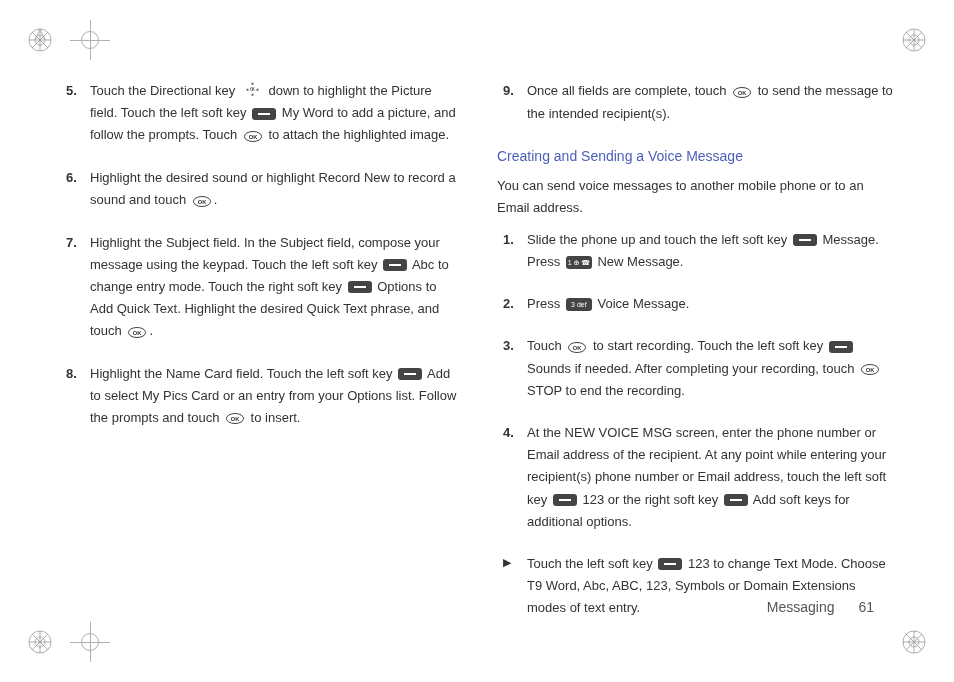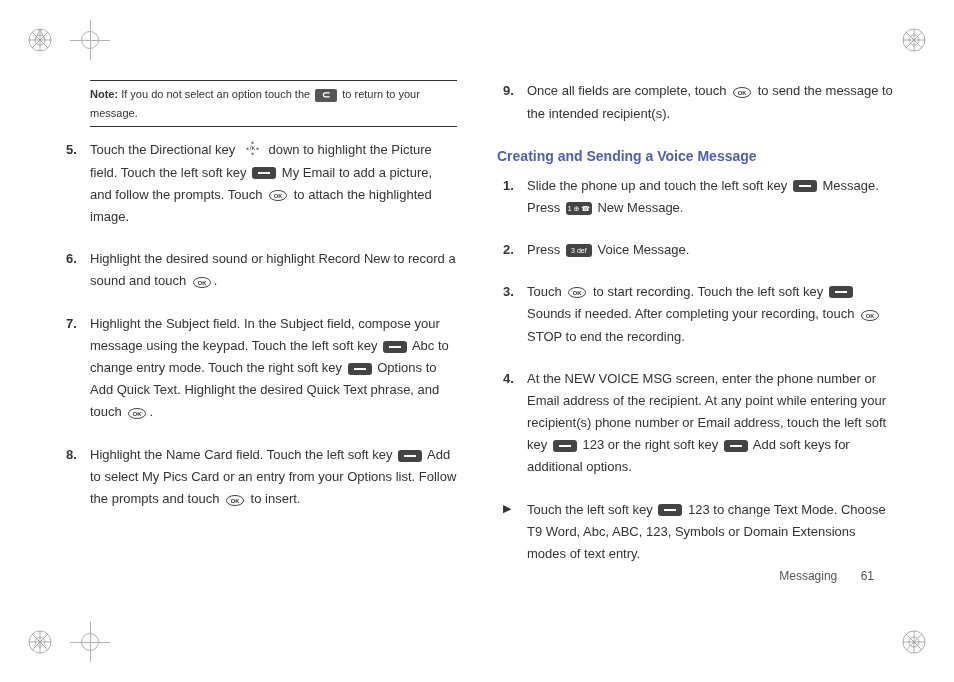--- a/index.html
+++ b/index.html
@@ -95,21 +95,21 @@
     }
     .step-body {
       flex: 1;
     }
     .step-para {
       margin-bottom: 8px;
     }
     .bold { font-weight: normal; }
     .heading {
       color: #4a5fb8;
-      font-weight: bold;
+      font-weight: normal;
       font-size: 14px;
       margin: 10px 0 6px 0;
     }
     .sub-intro-nopad {
       margin: 0 0 10px 0;
     }
     .bullet {
       display: flex;
       margin-bottom: 10px;
     }
@@ -186,23 +186,23 @@
       vertical-align: middle;
       position: relative;
       margin: 0 2px;
       color: #fff;
       font-size: 7px;
       text-align: center;
       line-height: 13px;
     }
     .footer {
       position: absolute;
-      bottom: 96px;
+      bottom: 62px;
       right: 80px;
-      font-size: 12px;
+      font-size: 14px;
       color: #555;
       margin-top: 48px;
     }
     .page-num {
       margin-left: 20px;
     }
   </style>
 </head>
 <body>
 
@@ -259,33 +259,30 @@
 <div class="crosshair top">
     <span class="circle"></span>
   </div>
 <div class="crosshair bottom">
     <span class="circle"></span>
   </div>
 
 <div class="columns">
   <div class="col">
 
-    <div class="note-box">
-      <span class="note-label">Note:</span><span> If you do not select an option touch the </span><span class="back-key"></span><span> to return to your message.</span>
-    </div>
 
     <div id="left-steps">
         <div class="step">
           <div class="step-num">5.</div>
           <div class="step-body">
             <div class="step-para">Touch the Directional key <span class="dirkey"><svg width="22" height="16" viewBox="0 0 22 16">
                   <text x="11" y="4" text-anchor="middle" font-size="5" fill="#666">▪</text>
                   <text x="11" y="10" text-anchor="middle" font-size="5" fill="#666" font-weight="bold">▪ OK ▪</text>
                   <text x="11" y="15" text-anchor="middle" font-size="5" fill="#666">▪</text>
-                </svg></span> down to highlight the <span class="bold">Picture</span> field. Touch the left soft key <span class="softkey"></span> <span class="bold">My Email</span> to add a picture, and follow the prompts. Touch <span class="ok-icon"><svg viewBox="0 0 28 16">
+                </svg></span> down to highlight the <span class="bold">Picture</span> field. Touch the left soft key <span class="softkey"></span> <span class="bold">My Word</span> to add a picture, and follow the prompts. Touch <span class="ok-icon"><svg viewBox="0 0 28 16">
                   <ellipse cx="14" cy="8" rx="12" ry="7" fill="none" stroke="#333" stroke-width="1.3"></ellipse>
                   <text x="14" y="11.5" text-anchor="middle" font-size="8" font-weight="bold" font-family="Arial" fill="#333">OK</text>
                 </svg></span> to attach the highlighted image.</div>
           </div>
         </div>
         <div class="step">
           <div class="step-num">6.</div>
           <div class="step-body">
             <div class="step-para">Highlight the desired sound or highlight <span class="bold">Record New</span> to record a sound and touch <span class="ok-icon"><svg viewBox="0 0 28 16">
                   <ellipse cx="14" cy="8" rx="12" ry="7" fill="none" stroke="#333" stroke-width="1.3"></ellipse>
@@ -320,20 +317,21 @@
           <div class="step-num">9.</div>
           <div class="step-body">
             <div class="step-para">Once all fields are complete, touch <span class="ok-icon"><svg viewBox="0 0 28 16">
                   <ellipse cx="14" cy="8" rx="12" ry="7" fill="none" stroke="#333" stroke-width="1.3"></ellipse>
                   <text x="14" y="11.5" text-anchor="middle" font-size="8" font-weight="bold" font-family="Arial" fill="#333">OK</text>
                 </svg></span> to send the message to the intended recipient(s).</div>
           </div>
         </div>
       </div>
     <div class="heading">Creating and Sending a Voice Message</div>
+    <div class="sub-intro-nopad">You can send voice messages to another mobile phone or to an Email address.</div>
     <div id="right-steps">
         <div class="step">
           <div class="step-num">1.</div>
           <div class="step-body">
             <div class="step-para">Slide the phone up and touch the left soft key <span class="softkey"></span> <span class="bold">Message</span>. Press <span class="num-key">1 ⊕ ☎</span> <span class="bold">New Message</span>.</div>
           </div>
         </div>
         <div class="step">
           <div class="step-num">2.</div>
           <div class="step-body">

